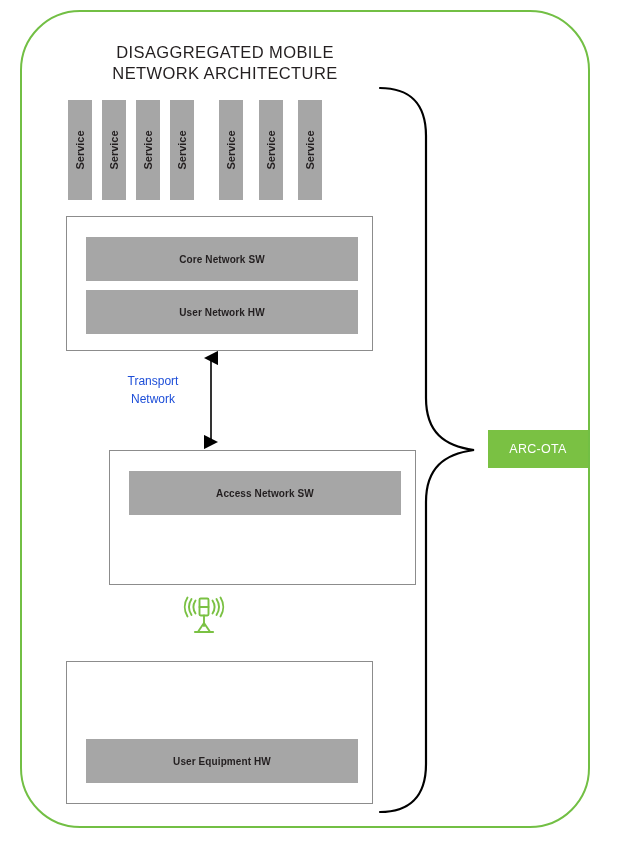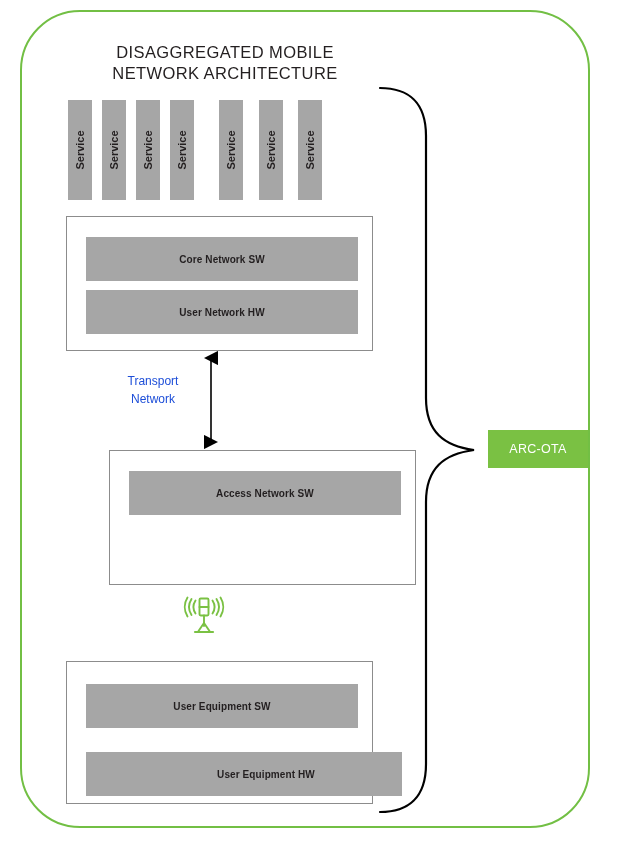--- a/index.html
+++ b/index.html
@@ -97,21 +97,21 @@
     align-items: center;
     justify-content: center;
     font-size: 10px;
     font-weight: bold;
     color: #231f20;
     letter-spacing: 0.1px;
   }
   .bar-sw { top: 20px; }
   .bar-hw { top: 73px; }
   .panel-ue .bar-sw { top: 22px; }
-  .panel-ue .bar-hw { top: 90px; padding-left: 44px; }
+  .panel-ue .bar-hw { top: 77px; }
 
   
   .transport-label {
     position: absolute;
     left: 98px;
     top: 372px;
     width: 110px;
     text-align: center;
     font-size: 12px;
     line-height: 18px;
@@ -235,21 +235,20 @@
       <path d="M11.5,3 A15,15 0 0 0 11.5,19"></path>
       <path d="M7.5,1.5 A18,18 0 0 0 7.5,20.5"></path>
 
       <path d="M32.5,4.5 A12,12 0 0 1 32.5,17.5"></path>
       <path d="M36.5,3 A15,15 0 0 1 36.5,19"></path>
       <path d="M40.5,1.5 A18,18 0 0 1 40.5,20.5"></path>
     </g>
   </svg>
 
   <div class="panel panel-ue">
-    <div class="bar bar-sw">User Equipment SW</div>
     <div class="bar bar-hw">User Equipment HW</div>
   </div>
 
   <svg class="brace" viewBox="0 0 110 740" preserveAspectRatio="none">
     <path d="M2,8
              C30,8 48,22 48,56
              L48,318
              C48,352 66,366 96,370
              C66,374 48,388 48,422
              L48,684

